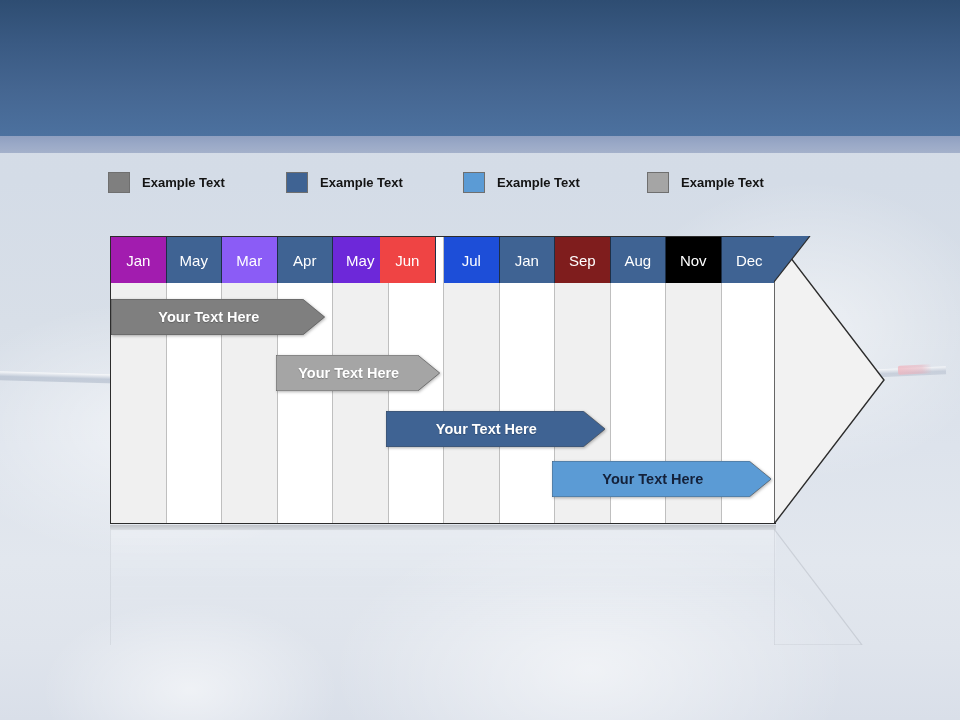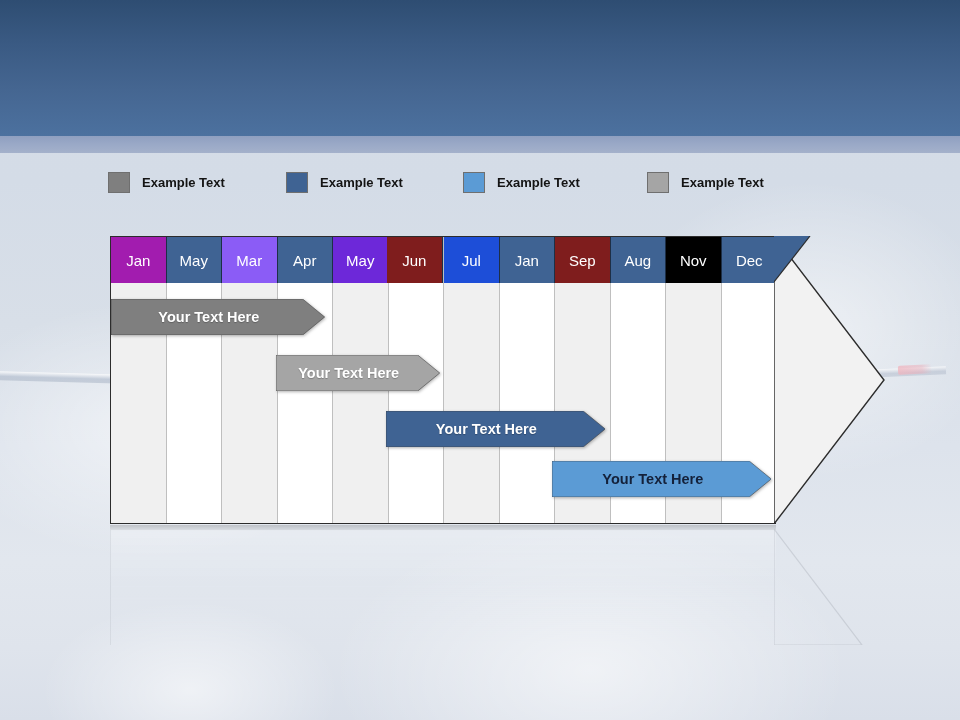--- a/index.html
+++ b/index.html
@@ -301,21 +301,21 @@
           <div class="col" style="left: 499.5px; width: 55.5px;"></div>
           <div class="col alt" style="left: 555px; width: 55.5px;"></div>
           <div class="col" style="left: 610.5px; width: 55.5px;"></div>
         </div>
       <div class="head-row" id="head-row">
           <div class="head-cell" style="left: 0px; width: 55.5px; background: #a21caf;">Jan</div>
           <div class="head-cell" style="left: 55.5px; width: 55.5px; background: rgb(63, 99, 147);">May</div>
           <div class="head-cell" style="left: 111px; width: 55.5px; background: #8b5cf6;">Mar</div>
           <div class="head-cell" style="left: 166.5px; width: 55.5px; background: rgb(63, 99, 147);">Apr</div>
           <div class="head-cell" style="left: 222px; width: 55.5px; background: #6d28d9;">May</div>
-          <div class="head-cell" style="left: 276px; width: 55.5px; background: #7f1d1d;">Jun</div>
+          <div class="head-cell" style="left: 269px; width: 55.5px; background: #ef4444;">Jun</div>
           <div class="head-cell" style="left: 333px; width: 55.5px; background: #1d4ed8;">Jul</div>
           <div class="head-cell" style="left: 388.5px; width: 55.5px; background: rgb(63, 99, 147);">Jan</div>
           <div class="head-cell" style="left: 444px; width: 55.5px; background: #7f1d1d;">Sep</div>
           <div class="head-cell" style="left: 499.5px; width: 55.5px; background: rgb(63, 99, 147);">Aug</div>
           <div class="head-cell" style="left: 555px; width: 55.5px; background: #000000;">Nov</div>
           <div class="head-cell" style="left: 610.5px; width: 55.5px; background: rgb(63, 99, 147);">Dec</div>
         </div>
       <div id="bars">
           <div class="task-bar" style="left: 0px; width: 213.675px; top: 62px;">
             <svg class="task-shape" viewBox="0 0 213.675 36" preserveAspectRatio="none" width="213.675" height="36">

